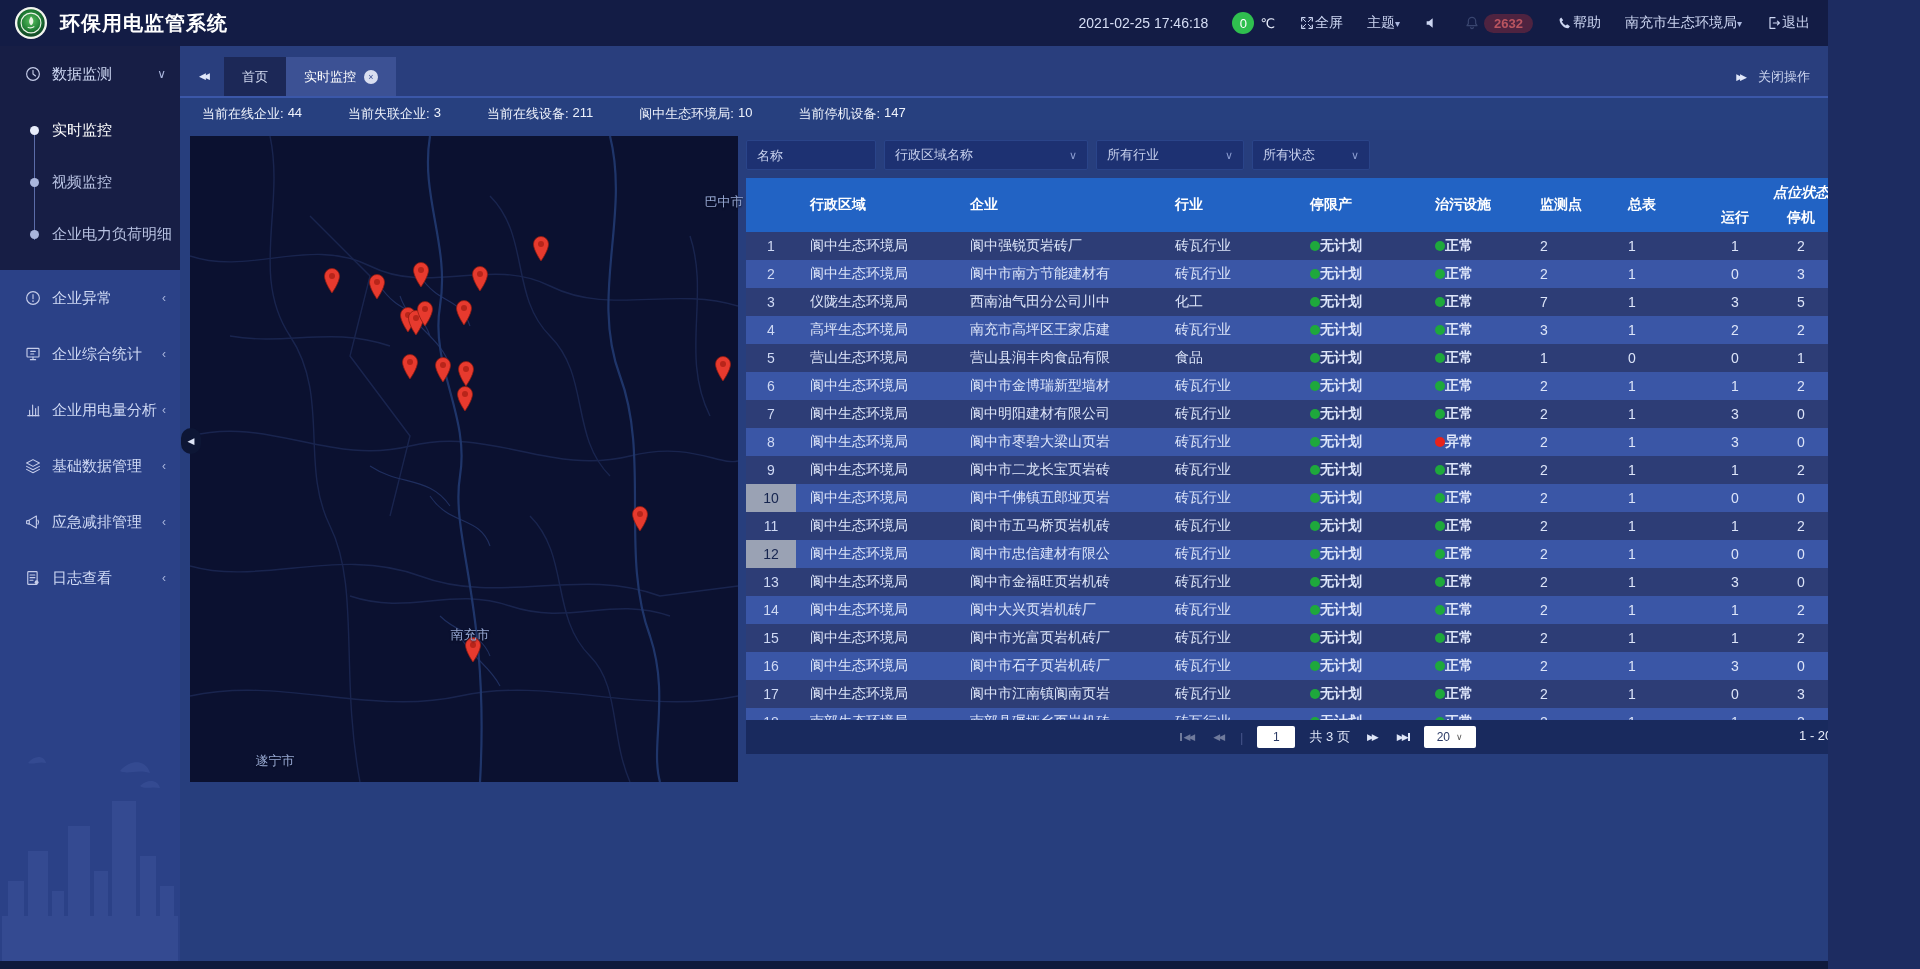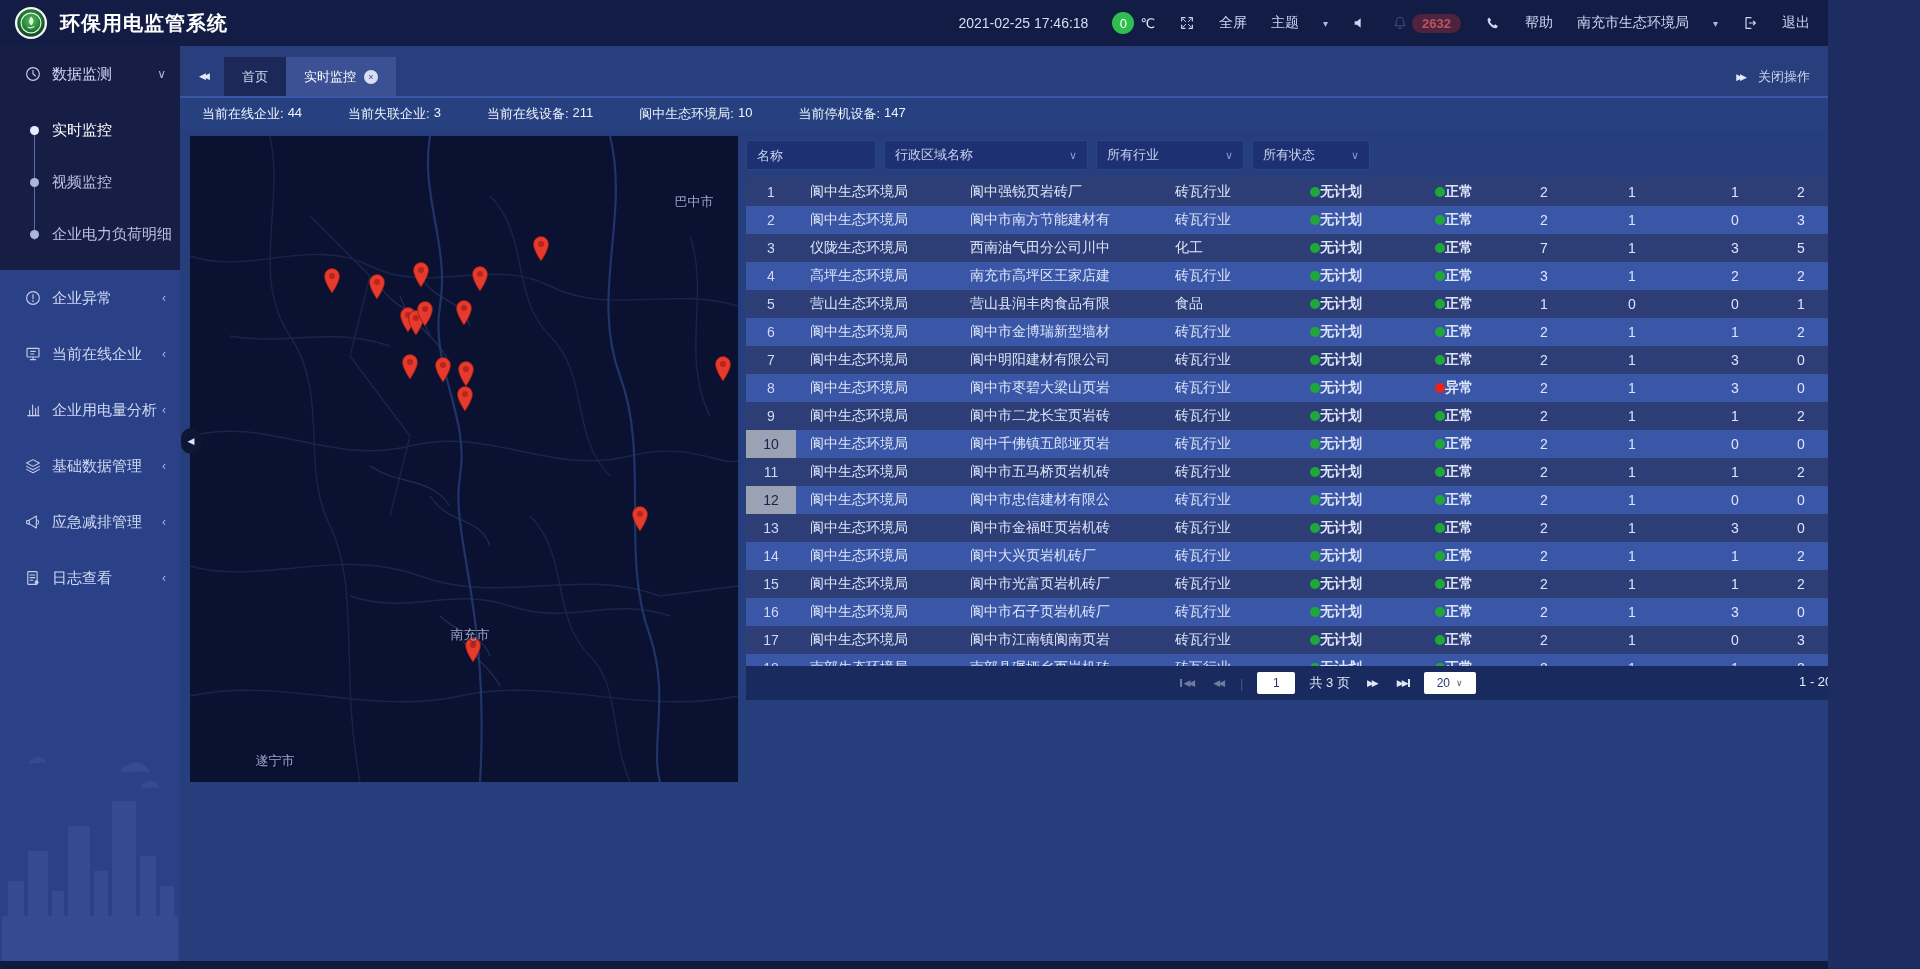--- a/index.html
+++ b/index.html
@@ -13,21 +13,21 @@
   .brand { display:flex; align-items:center; gap:12px; }
   .logo { width:34px; height:34px; display:inline-block; }
   .brand h1 { color:#fff; font-size:20px; letter-spacing:1px; font-weight:bold; }
   .top-right { display:flex; align-items:center; gap:24px; color:#cdd6f2; font-size:14px; }
   .datetime { color:#d6def5; }
   .temp { display:flex; align-items:center; gap:6px; }
   .temp-badge { width:22px; height:22px; border-radius:50%; background:#2fbf4f; color:#fff;
                 display:flex; align-items:center; justify-content:center; font-size:13px; }
   .temp-unit { color:#e8edfb; font-size:13px; }
   .top-item { background:none; border:none; color:#cdd6f2; font-size:14px; display:flex;
-              align-items:center; gap:24px; cursor:pointer; }
+              align-items:center; gap:0; cursor:pointer; }
   .ti-svg { width:16px; height:16px; display:inline-block; }
   .ti-svg svg { width:16px; height:16px; stroke:currentColor; fill:none; stroke-width:1.8;
                 stroke-linecap:round; stroke-linejoin:round; }
   .ti-svg .f { fill:currentColor; stroke:none; }
   .caret { font-size:10px; color:#aab6dd; }
   .mute { color:#cdd6f2; }
   .notif { position:relative; display:flex; align-items:center; gap:4px; cursor:pointer; }
   .bell { color:#39456f; }
   .notif-pill { background:#4e2340; color:#bb5560; border-radius:10px; padding:2px 10px;
                 font-size:13px; font-weight:bold; }
@@ -253,21 +253,21 @@
             <span class="mi-label">企业异常</span>
             <span class="mi-caret">‹</span>
           </div>
         </div>
         <div class="menu-block">
           <div class="menu-item">
             <span class="mi-icon"><svg viewBox="0 0 24 24">
                 <rect x="4" y="4.5" width="16" height="11.5" rx="1"></rect>
                 <path d="M12 16v3.5M8.5 19.5h7M9 8.5h6M9 12h4"></path>
               </svg></span>
-            <span class="mi-label">当前在线企业</span>
+            <span class="mi-label">企业综合统计</span>
             <span class="mi-caret">‹</span>
           </div>
         </div>
         <div class="menu-block">
           <div class="menu-item">
             <span class="mi-icon"><svg viewBox="0 0 24 24">
                 <path d="M5 19.5h15"></path>
                 <path d="M7.5 19.5v-7M11.5 19.5V5.5M15.5 19.5V10M19 19.5V7.5"></path>
               </svg></span>
             <span class="mi-label">企业用电量分析</span>
@@ -455,21 +455,21 @@
             <div class="pin" style="left: 450px; top: 396px;"><svg width="20" height="28" viewBox="0 0 20 28">
                 <path d="M10 27C10 27 2.5 16.5 2.5 10a7.5 7.5 0 1115 0C17.5 16.5 10 27 10 27z" fill="#e73a2e" stroke="#8e1c12" stroke-width="0.8"></path>
                 <circle cx="10" cy="10" r="3" fill="#b8251a"></circle>
               </svg></div>
             <div class="pin" style="left: 283px; top: 527px;"><svg width="20" height="28" viewBox="0 0 20 28">
                 <path d="M10 27C10 27 2.5 16.5 2.5 10a7.5 7.5 0 1115 0C17.5 16.5 10 27 10 27z" fill="#e73a2e" stroke="#8e1c12" stroke-width="0.8"></path>
                 <circle cx="10" cy="10" r="3" fill="#b8251a"></circle>
               </svg></div>
           </div>
         <div id="citylabels">
-            <span class="city-label" style="left: 504px; top: 66px;">巴中市</span>
+            <span class="city-label" style="left: 534px; top: 66px;">巴中市</span>
             <span class="city-label" style="left: 280px; top: 499px;">南充市</span>
             <span class="city-label" style="left: 85px; top: 625px;">遂宁市</span>
           </div>
         <button class="map-collapse">◀</button>
       </div>
 
       <div class="panel">
         <div class="filters">
           <input class="f-input" type="text" placeholder="名称" style="">
           <div class="f-select w200">
@@ -480,20 +480,34 @@
             <span>所有行业</span>
             <span class="fs-caret">∨</span>
           </div>
           <div class="f-select w115">
             <span>所有状态</span>
             <span class="fs-caret">∨</span>
           </div>
         </div>
 
         <div class="table">
+          <div class="thead tgrid" id="thead">
+              <span class="th th-seq"></span>
+              <span class="th" style="padding-left: 14px;">行政区域</span>
+              <span class="th" style="padding-left: 14px;">企业</span>
+              <span class="th" style="padding-left: 14px;">行业</span>
+              <span class="th" style="padding-left: 14px;">停限产</span>
+              <span class="th" style="padding-left: 14px;">治污设施</span>
+              <span class="th" style="padding-left: 14px;">监测点</span>
+              <span class="th" style="padding-left: 14px;">总表</span>
+              <span class="th-group">点位状态</span>
+              <span class="th-sub">运行</span>
+              <span class="th-sub">停机</span>
+              <span class="th-sub">失联</span>
+            </div>
           <div class="tbody" id="tbody">
               <div class="trow tgrid odd">
                 <span class="td td-seq">1</span>
                 <span class="td" style="padding-left: 14px;">阆中生态环境局</span>
                 <span class="td" style="padding-left: 14px;">阆中强锐页岩砖厂</span>
                 <span class="td" style="padding-left: 14px;">砖瓦行业</span>
                 <span class="td td-status" style="padding-left: 14px;">
                   <span class="dot" style="background: rgb(30, 168, 60);"></span>
                   <span>无计划</span>
                 </span>

